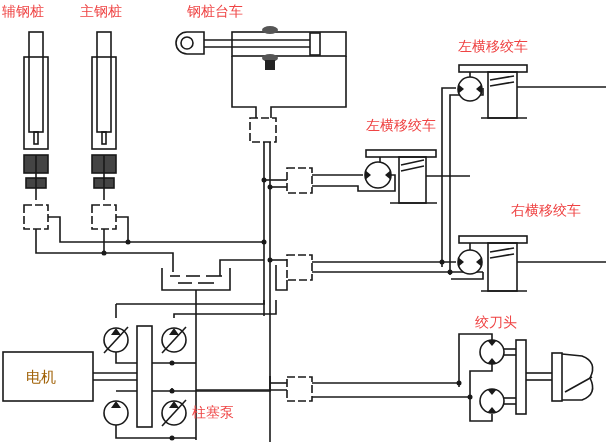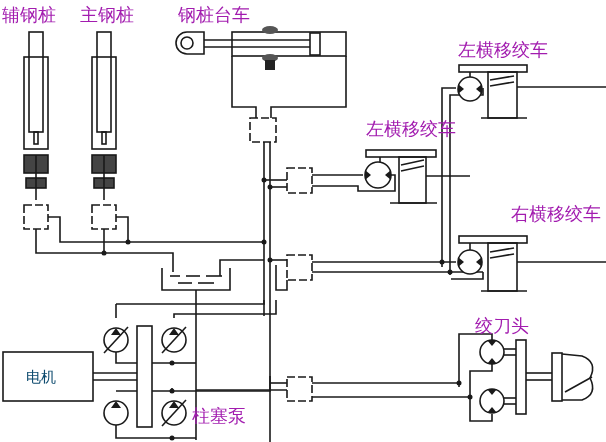--- a/index.html
+++ b/index.html
@@ -3,23 +3,23 @@
 <meta charset="utf-8">
 <style>
   html, body { margin: 0; padding: 0; background: #ffffff; }
   body { width: 606px; height: 442px; overflow: hidden; position: relative;
          font-family: "DejaVu Sans", sans-serif; }
   svg { position: absolute; left: 0; top: 0; }
   .ln { stroke: #1a1a1a; stroke-width: 1.6; fill: none; }
   .lnw { stroke: #1a1a1a; stroke-width: 1.6; fill: #ffffff; }
   .dash { stroke: #1a1a1a; stroke-width: 1.6; fill: none; stroke-dasharray: 8 3; }
   .dot { fill: #1a1a1a; }
-  .lbl { position: absolute; font-size: 18px; color: #a21caf; white-space: nowrap;
+  .lbl { position: absolute; font-size: 14px; color: #ef4444; white-space: nowrap;
          font-family: "DejaVu Sans", sans-serif; }
-  .motor-lbl { font-size: 15px; color: #0c4a6e; }
+  .motor-lbl { font-size: 15px; color: #a16207; }
 </style>
 </head>
 <body>
 
 <svg width="606" height="442" viewBox="0 0 606 442">
 
   <g>
     <rect class="lnw" x="24" y="57" width="24" height="92"></rect>
     <rect class="ln" x="29" y="32" width="14" height="100"></rect>
     <rect class="ln" x="34" y="132" width="4" height="12"></rect>
@@ -218,19 +218,19 @@
   </g>
   <g>
     <circle class="lnw" cx="174" cy="413" r="12"></circle>
     <polygon class="dot" points="169,408 174,401 179,408"></polygon>
     <line class="ln" x1="162" y1="426" x2="186" y2="400"></line>
   </g>
 </svg>
 
 <div class="lbl" style="left:2px;top:3px;">辅钢桩</div>
 <div class="lbl" style="left:80px;top:3px;">主钢桩</div>
-<div class="lbl" style="left:178px;top:3px;">钢桩台车</div>
+<div class="lbl" style="left:187px;top:3px;">钢桩台车</div>
 <div class="lbl" style="left:458px;top:38px;font-family:Liberation Serif, serif;">左横移绞车</div>
 <div class="lbl" style="left:366px;top:117px;">左横移绞车</div>
 <div class="lbl" style="left:511px;top:202px;">右横移绞车</div>
 <div class="lbl" style="left:459px;top:314px;margin-left:16px;">绞刀头</div>
 <div class="lbl motor-lbl" style="left:26px;top:368px;">电机</div>
 <div class="lbl" style="left:192px;top:404px;">柱塞泵</div>
 
 </body></html>

